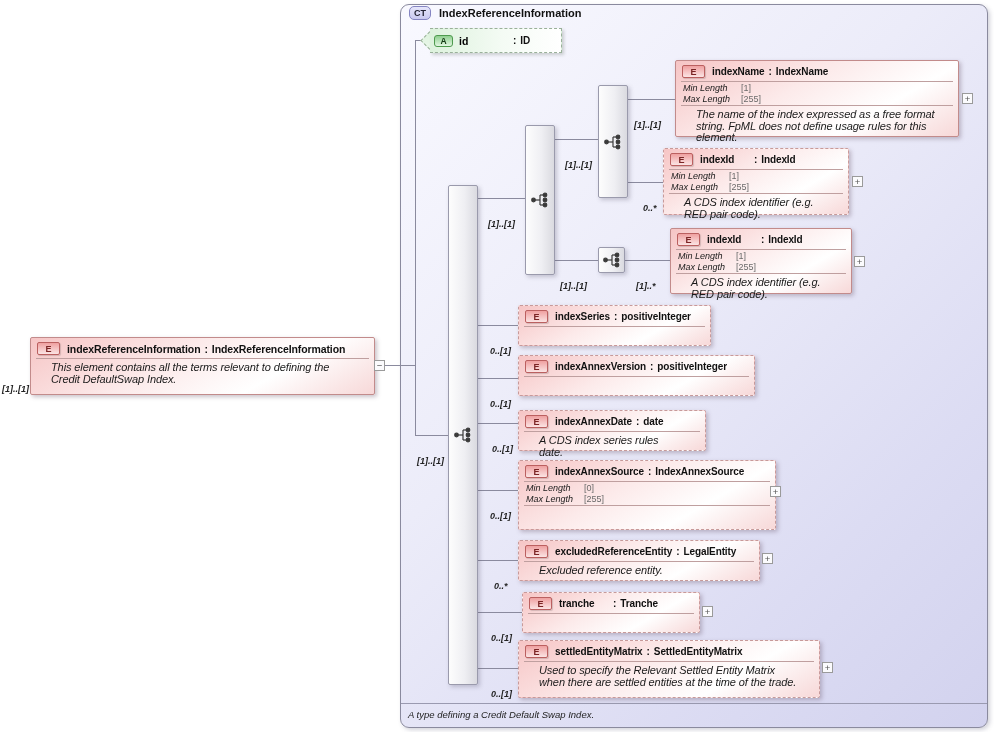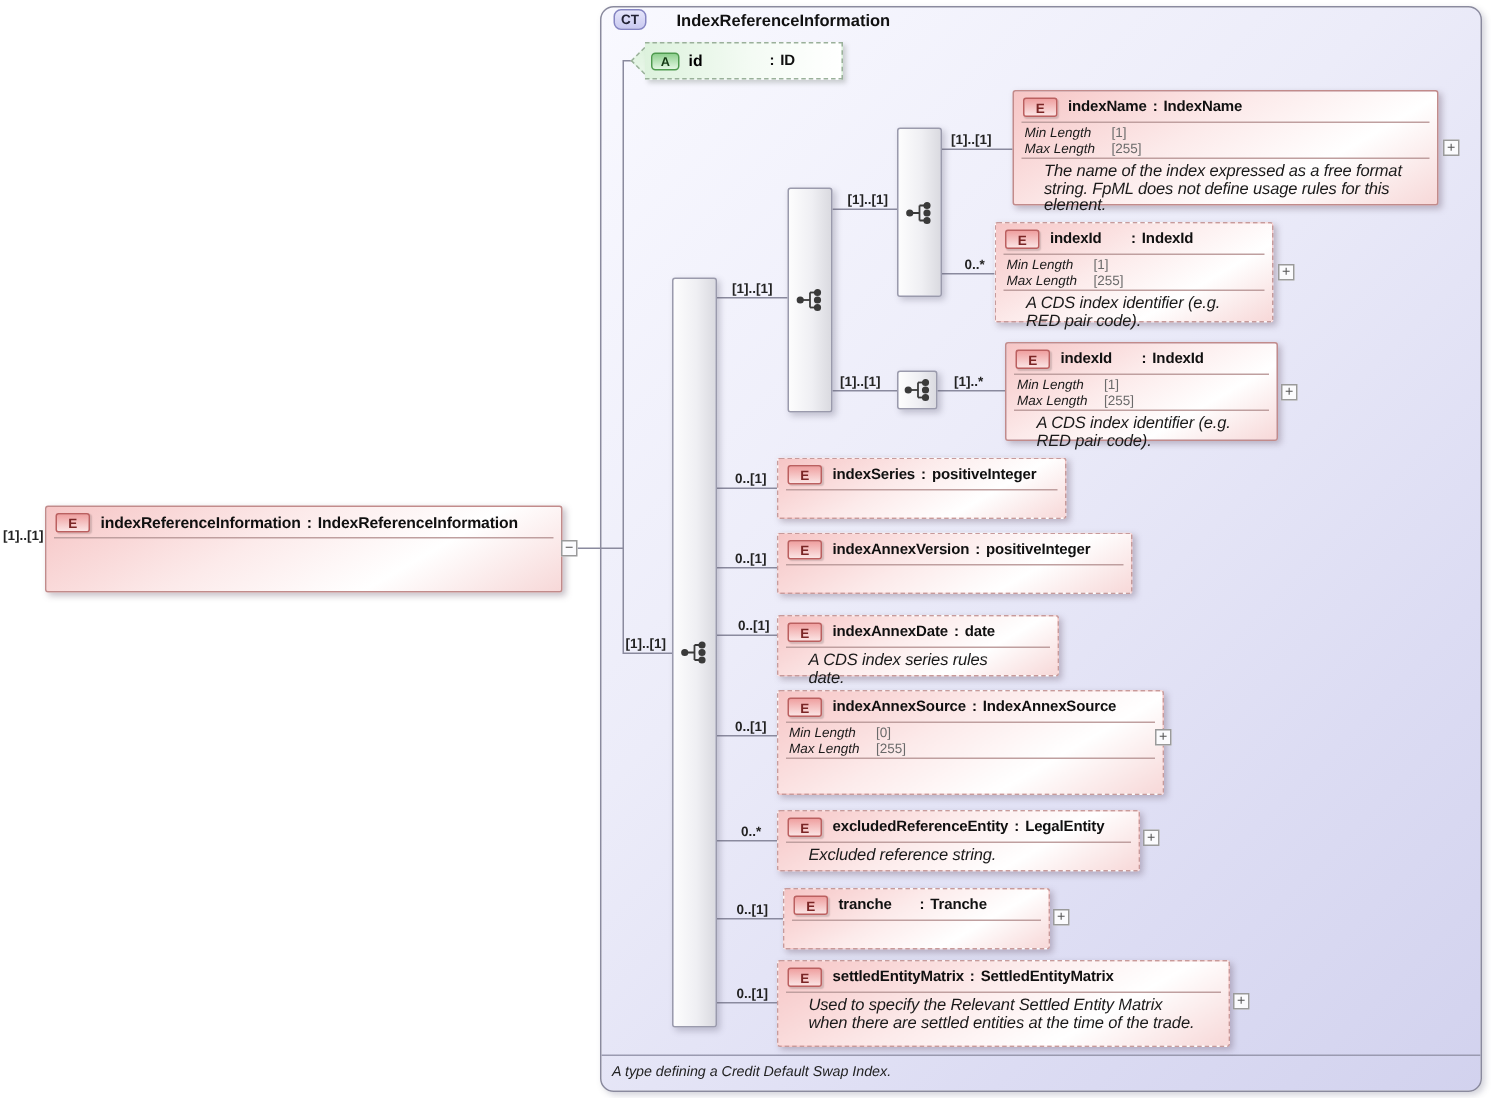--- a/index.html
+++ b/index.html
@@ -4,21 +4,21 @@
 <style>
   * { margin:0; padding:0; box-sizing:border-box; }
   body { font-family:"Liberation Sans", sans-serif; background:#fff; }
   #stage { position:relative; width:994px; height:732px; background:#ffffff; overflow:hidden; }
 
   
   .frame { position:absolute; left:400px; top:4px; width:588px; height:724px;
            border:1px solid #8a8a9e; border-radius:9px;
            background:linear-gradient(135deg,#f9f9ff 0%, #ececf9 40%, #dcdcf3 75%, #d2d2ee 100%);
            box-shadow:2px 2px 4px rgba(80,80,110,.25); }
-  .frame-title { position:absolute; left:409px; top:6px; display:flex; align-items:flex-end; gap:20px; }
+  .frame-title { position:absolute; left:409px; top:6px; display:flex; align-items:center; gap:8px; }
   .badge-ct { min-width:22px; height:14px; padding:0 3px; border:1px solid #8585c2; border-radius:5px;
               background:linear-gradient(180deg,#e6e6fb,#c9c9f0); font-weight:bold; font-size:9px; color:#223;
               display:flex; align-items:center; justify-content:center; }
   .frame-title-text { font-size:11px; font-weight:bold; color:#111; }
   .frame-footer { position:absolute; left:401px; top:703px; width:586px;
                   border-top:1px solid #9a9ab0; padding:5px 7px 0; font-size:9.5px; font-style:italic; color:#222; }
 
   
   .attr-box { position:absolute; left:430px; top:28px; width:132px; height:25px;
               border:1px dashed #9ab09a; border-left:none;
@@ -57,21 +57,21 @@
 
   
   .gbox { position:absolute; border:1px solid #9a9aac; border-radius:2px;
           background:linear-gradient(to right,#fdfdfd 0%, #efeff3 55%, #dadae0 100%);
           box-shadow:2px 2px 4px rgba(90,85,110,.3);
           display:flex; align-items:center; justify-content:center; }
   .gicon { display:block; }
 
   
   .line { position:absolute; background:#8a8a9e; }
-  .card { position:absolute; font-size:9px; font-weight:bold; color:#222; white-space:nowrap; }
+  .card { position:absolute; font-size:9px; font-style:italic; font-weight:bold; color:#222; white-space:nowrap;margin-top:32px; }
   .plusbox { position:absolute; width:11px; height:11px; border:1px solid #9a9a9a; background:#fbfbfd;
              color:#555; font-size:9.5px; line-height:9px; text-align:center; cursor:pointer;
              display:flex; align-items:center; justify-content:center; }
 </style>
 </head>
 <body>
 
 <div id="stage">
 
   <div class="frame"></div>
@@ -128,20 +128,21 @@
   <div id="root-el" class="elbox">
     <div class="el-header">
       <span class="badge-e">E</span>
       <span class="el-title">
           <span class="el-name">indexReferenceInformation</span>
           <span class="sep">:</span>
           <span>IndexReferenceInformation</span>
         </span>
     </div>
     <div class="el-sep"></div>
+    <div class="el-desc">This element contains all the terms relevant to defining the Credit DefaultSwap Index.</div>
   </div>
   <div class="plusbox" style="left:374px;top:360px">−</div>
 
   <div class="gbox" style="left:448px;top:185px;width:30px;height:500px">
     <svg class="gicon" width="20" height="16" viewBox="0 0 20 16">
       <g stroke="#3a3a3a" stroke-width="1.2" fill="#3a3a3a">
         <line x1="3" y1="8" x2="10" y2="8"></line>
           <line x1="10" y1="3" x2="10" y2="13"></line>
         <line x1="10" y1="3" x2="14" y2="3"></line>
           <line x1="10" y1="13" x2="14" y2="13"></line>
@@ -326,21 +327,21 @@
   <div class="elbox dashed" style="left:518px;top:540px;width:242px;height:41px">
     <div class="el-header">
       <span class="badge-e">E</span>
       <span class="el-title">
           <span class="el-name">excludedReferenceEntity</span>
           <span class="sep">:</span>
           <span>LegalEntity</span>
         </span>
     </div>
     <div class="el-sep"></div>
-    <div class="el-desc">Excluded reference string.</div>
+    <div class="el-desc">Excluded reference entity.</div>
   </div>
   <div class="plusbox" style="left:762px;top:553px">+</div>
 
   <div class="elbox dashed" style="left:522px;top:592px;width:178px;height:41px">
     <div class="el-header">
       <span class="badge-e">E</span>
       <span class="el-title gap-name">
           <span class="el-name">tranche</span>
           <span class="sep">:</span>
           <span>Tranche</span>

